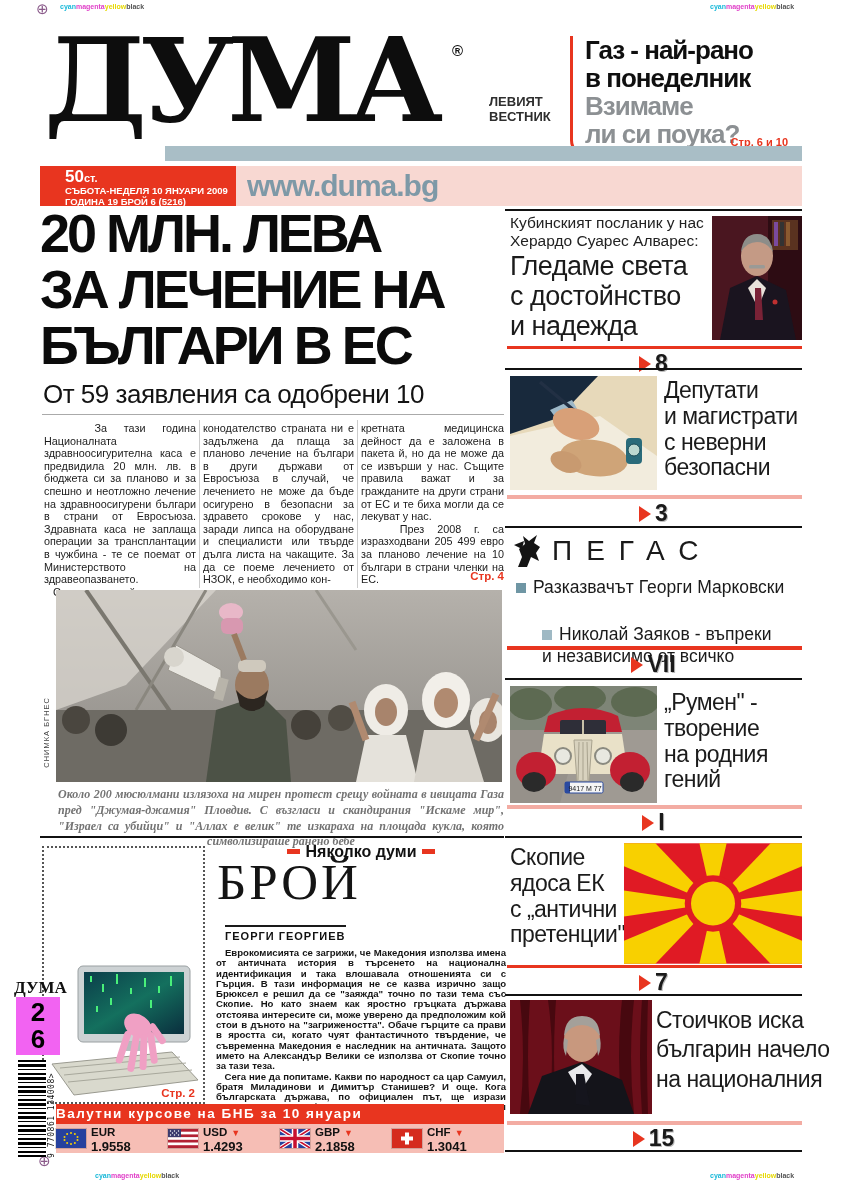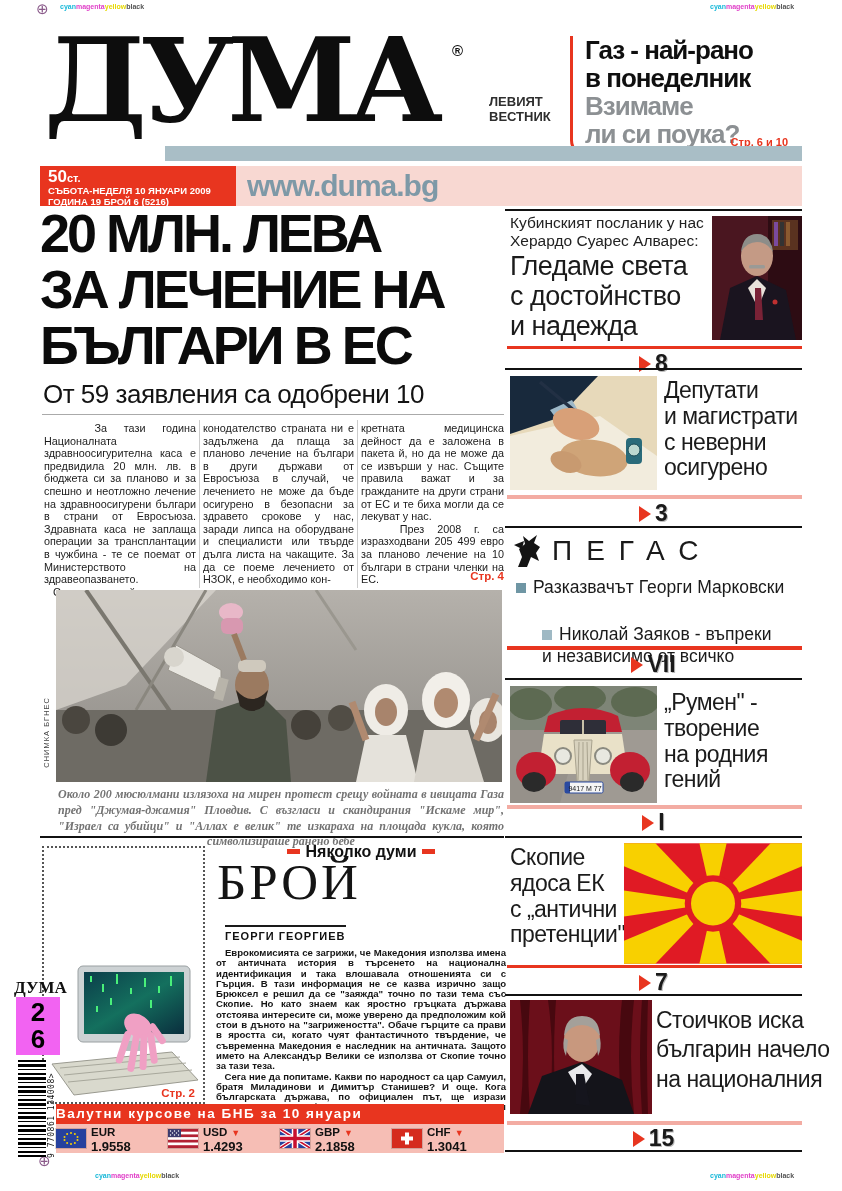--- a/index.html
+++ b/index.html
@@ -20,21 +20,21 @@
   #logo-reg{left:452px;top:42px;font-size:15px;font-weight:bold;z-index:3;}
   #tagline{left:489px;top:95px;font-size:13px;font-weight:bold;color:#2e2e2e;line-height:1.15;z-index:3;}
   #teaser-frame{left:570px;top:36px;width:228px;height:119px;border-left:3px solid #e8351f;
         border-bottom:3px solid #e8351f;border-bottom-left-radius:18px;}
   #teaser-title{left:585px;top:37px;font-size:26px;font-weight:bold;line-height:1.07;letter-spacing:-1px;color:#0f0f0f;}
   #teaser-sub{left:585px;top:93px;font-size:26px;font-weight:bold;line-height:1.07;letter-spacing:-1px;color:#8c9093;}
   #teaser-page{left:584px;top:136px;width:204px;text-align:right;font-size:11px;font-weight:bold;color:#e8351f;}
   #tealbar{left:165px;top:146px;width:637px;height:15px;background:#a9bec6;z-index:1;}
 
   
-  #pricebox{left:40px;top:166px;width:196px;height:40px;background:#e8351f;color:#fff;padding:2px 0 0 8px;box-sizing:border-box;}
+  #pricebox{left:40px;top:166px;width:196px;height:40px;background:#e8351f;color:#fff;padding:2px 0 0 25px;box-sizing:border-box;}
   #priceline{font-size:17px;font-weight:bold;line-height:1;}
   #priceline .unit{font-size:11px;}
   #pricebox .small{font-size:9.5px;font-weight:bold;line-height:1.2;}
   #pinkband{left:236px;top:166px;width:566px;height:40px;background:#f8d8d2;}
   #website{left:247px;top:169px;font-size:30px;font-weight:bold;color:#7e99a7;letter-spacing:-1px;}
 
   
   #headline{left:40px;top:205px;width:472px;font-size:54px;font-weight:bold;letter-spacing:-3px;
             line-height:1.04;color:#0b0b0b;}
   #subhead{left:43px;top:379px;font-size:26px;letter-spacing:-0.5px;color:#131313;}
@@ -400,21 +400,21 @@
       <ellipse cx="66" cy="48" rx="24" ry="15" fill="#d8a078" transform="rotate(18 66 48)"></ellipse>
       <ellipse cx="84" cy="82" rx="34" ry="18" fill="#cfa478" transform="rotate(8 84 82)"></ellipse>
       <ellipse cx="56" cy="86" rx="16" ry="10" fill="#c89a70" transform="rotate(20 56 86)"></ellipse>
       <rect x="116" y="62" width="16" height="26" rx="4" fill="#2a6b7a"></rect>
       <circle cx="124" cy="74" r="6" fill="#bcd8d0" stroke="#1a4a55"></circle>
     </svg>
   </div>
   <div class="abs sb-title pre" id="sb2-title">Депутати
 и магистрати
 с неверни
-осигурено</div>
+безопасни</div>
   <div class="abs pinkrule" style="top:495px;height:4px;"></div>
   <div class="abs pagemark" style="top:500px;">
     <span class="tri"></span>
       <span class="num">3</span>
   </div>
   <div class="abs siderule" style="top:526px;"></div>
 
   <div class="abs" id="pegas-row">
     <svg width="32" height="38" viewBox="0 0 32 38">
       <path d="M6,36 L10,26 L7,18 L13,13 L11,5 L17,10 L25,4 L22,12 L28,16 L24,22 L27,30 L19,26 L15,36 Z" fill="#141414"></path>

